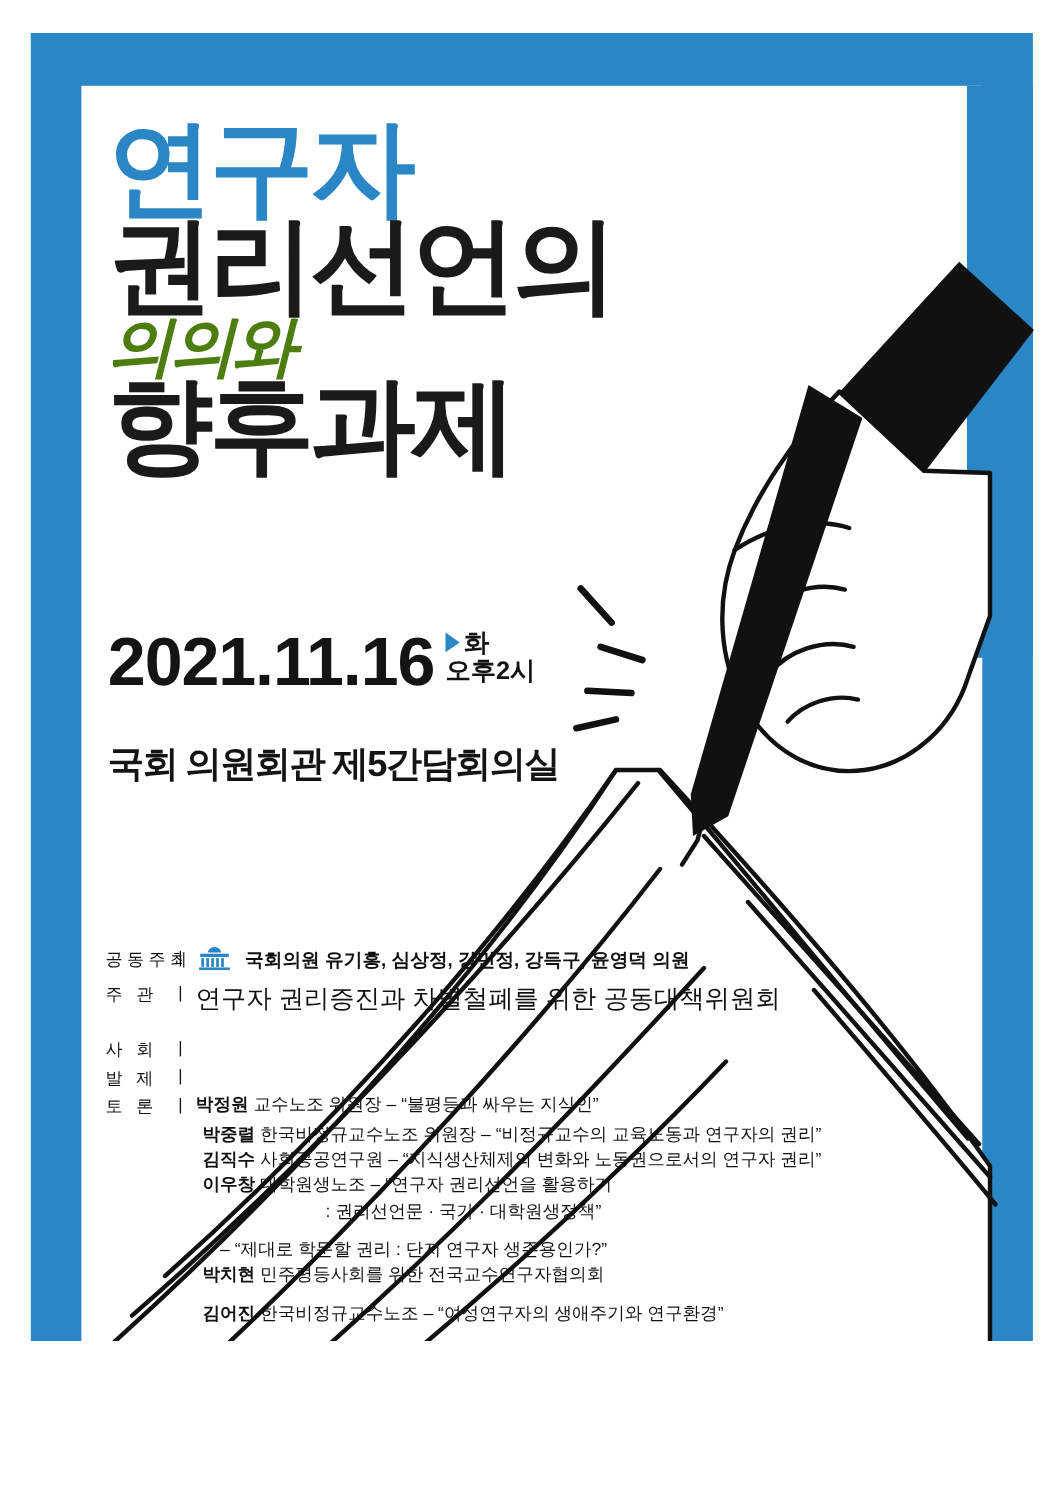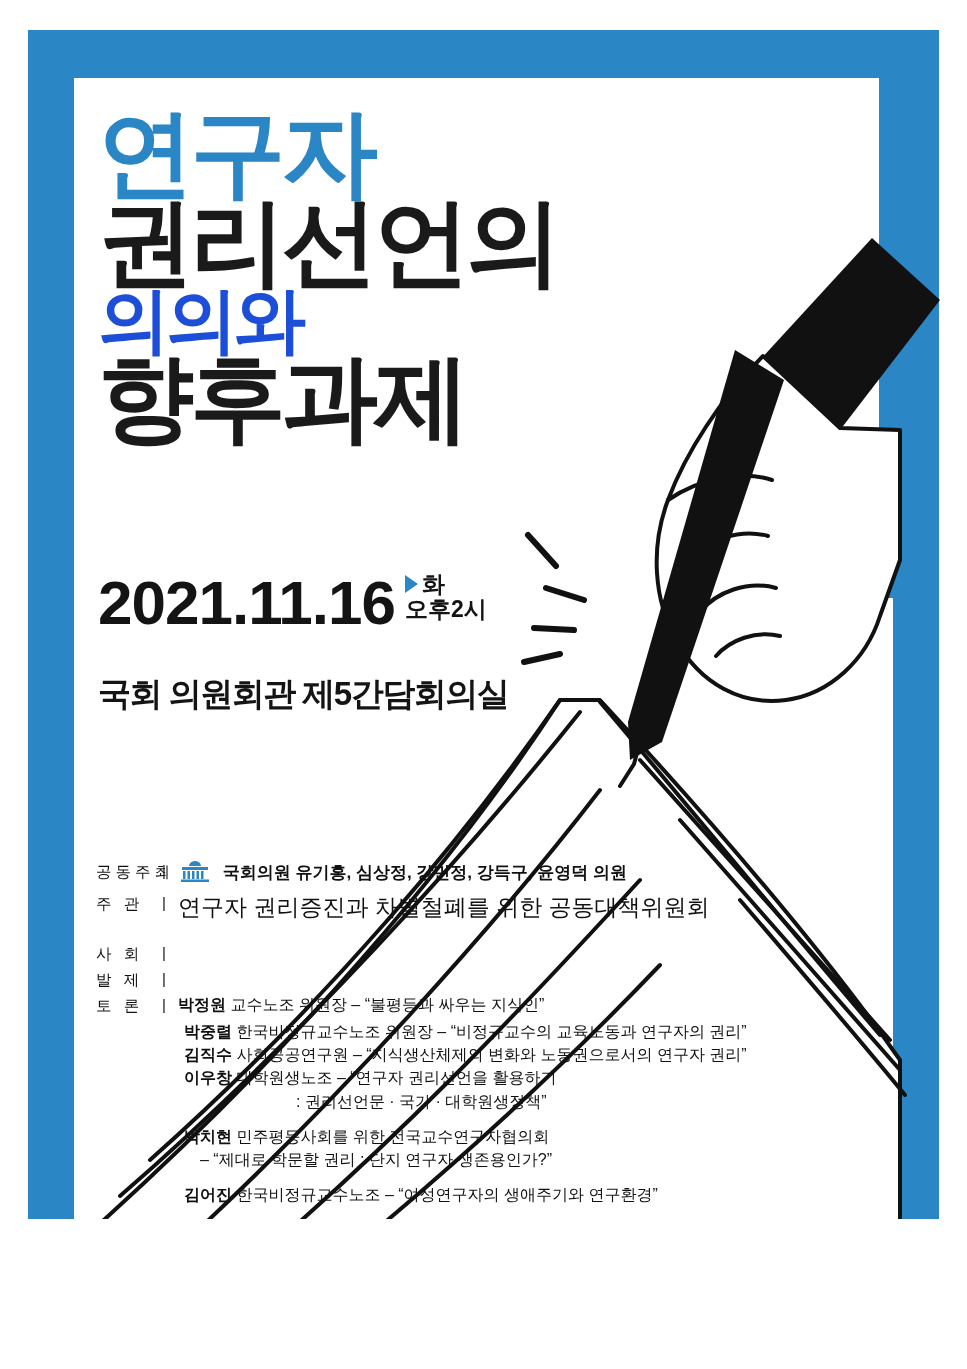--- a/index.html
+++ b/index.html
@@ -52,21 +52,21 @@
   }
   .tline {
     font-weight: 800;
     letter-spacing: -4px;
     line-height: 0.93;
     margin: 0;
     white-space: nowrap;
   }
   .tline1 { font-size: 96px; color: #2b86c5; }
   .tline2 { font-size: 96px; color: #1a1a1a; }
-  .tline3 { font-size: 72px; color: #1d4ed8; }
+  .tline3 { font-size: 60px; color: #4d7c0f; font-style: italic; }
   .tline4 { font-size: 96px; color: #1a1a1a; }
 
   .date-row {
     position: absolute;
     left: 98px;
     top: 572px;
     display: flex;
     align-items: flex-start;
   }
   .date-main {
@@ -293,25 +293,25 @@
         <span>사회공공연구원 – “지식생산체제의 변화와 노동권으로서의 연구자 권리”</span>
       </div>
       <div class="sub-line">
         <b class="name-b">이우창</b>
         <span>대학원생노조 – “연구자 권리선언을 활용하기</span>
       </div>
       <div class="sub-line indent-deep">: 권리선언문 · 국가 · 대학원생정책”</div>
 
       <div class="gapline"></div>
 
+      <div class="sub-line" style="padding-left:104px;">– “제대로 학문할 권리 : 단지 연구자 생존용인가?”</div>
       <div class="sub-line">
         <b class="name-b">박치현</b>
         <span>민주평등사회를 위한 전국교수연구자협의회</span>
       </div>
-      <div class="sub-line" style="padding-left:104px;">– “제대로 학문할 권리 : 단지 연구자 생존용인가?”</div>
 
       <div class="gapline"></div>
 
       <div class="sub-line" style="padding-left:88px;">
         <b class="name-b">김어진</b>
         <span>한국비정규교수노조 – “여성연구자의 생애주기와 연구환경”</span>
       </div>
     </div>
 
   </div>

